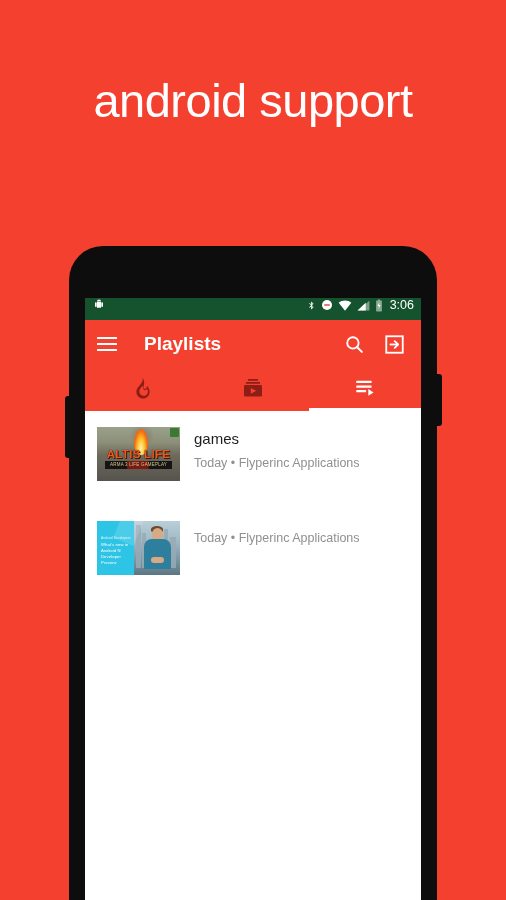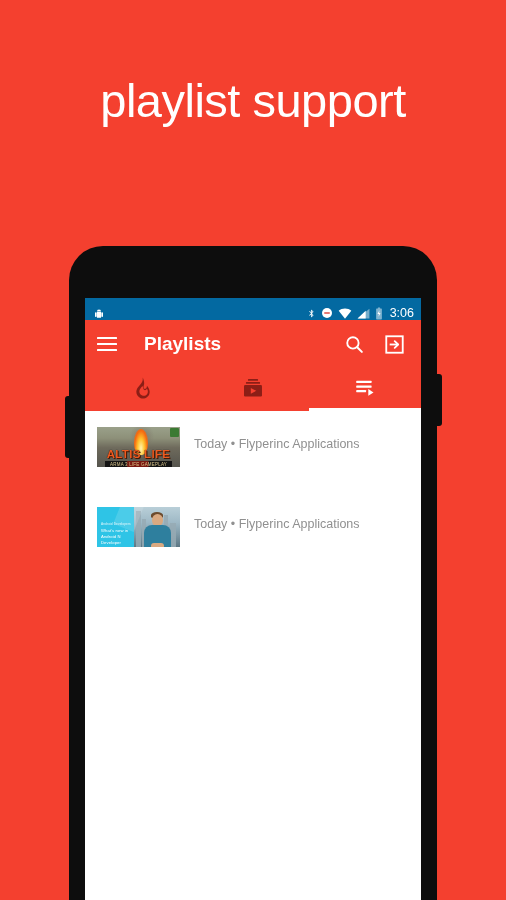--- a/index.html
+++ b/index.html
@@ -71,23 +71,23 @@
     top: 52px;
     width: 336px;
     height: 648px;
     background: #FFFFFF;
     overflow: hidden;
   }
 
   
   .status-bar {
     height: 22px;
-    background: #0369a1;
-    display: flex;
-    align-items: flex-end;
+    background: #14532d;
+    display: flex;
+    align-items: flex-start;
     padding: 0 7px 0 8px;
     box-sizing: border-box;
   }
   .status-left {
     display: flex;
     align-items: center;
     flex: 1;
   }
   .status-right {
     display: flex;
@@ -181,21 +181,21 @@
     box-sizing: border-box;
   }
   .list-item {
     display: flex;
     align-items: flex-start;
     padding: 10px 12px 10px 12px;
     cursor: pointer;
   }
   .thumb {
     width: 83px;
-    height: 40px;
+    height: 54px;
     flex: 0 0 83px;
     position: relative;
     overflow: hidden;
     background: #888;
   }
   .item-text {
     margin-left: 14px;
     padding-top: 2px;
     min-width: 0;
   }
@@ -350,21 +350,21 @@
     top: 36px;
     width: 13px; height: 6px;
     margin-left: -6px;
     background: #d9a981;
     border-radius: 3px;
   }
 </style>
 </head>
 <body>
 
-<div class="promo-headline">playlist support</div>
+<div class="promo-headline">android support</div>
 
 <div class="device">
   <div class="device-button-power"></div>
   <div class="device-button-volume"></div>
 
   <div class="screen">
 
     <div class="status-bar">
       <div class="status-left">
         <span class="status-icon">
@@ -464,20 +464,21 @@
 
       <div class="list-item">
         <div class="thumb thumb-altis">
           <div class="altis-smoke"></div>
           <div class="altis-fire"></div>
           <div class="altis-title">ALTIS LIFE</div>
           <div class="altis-sub">ARMA 3 LIFE GAMEPLAY</div>
           <div class="altis-badge"></div>
         </div>
         <div class="item-text">
+          <div class="item-title">games</div>
           <div class="item-sub">Today • Flyperinc Applications</div>
         </div>
       </div>
 
       <div class="list-item" style="margin-top:20px;">
         <div class="thumb thumb-android">
           <div class="and-right">
             <div class="and-bldg" style="left:2px;  top:4px;  width:5px;  height:43px;"></div>
             <div class="and-bldg" style="left:8px;  top:12px; width:4px;  height:35px;"></div>
             <div class="and-bldg" style="left:30px; top:8px;  width:4px;  height:39px;"></div>

